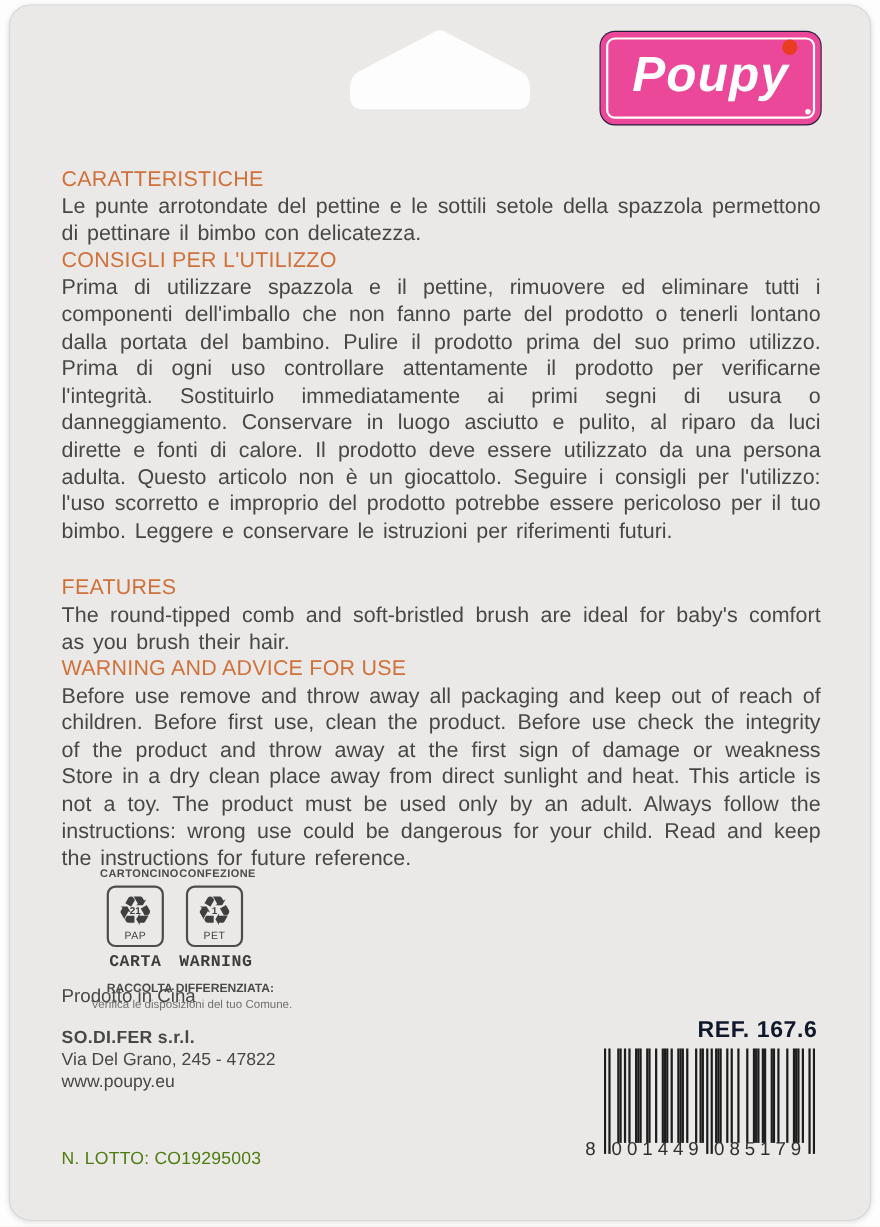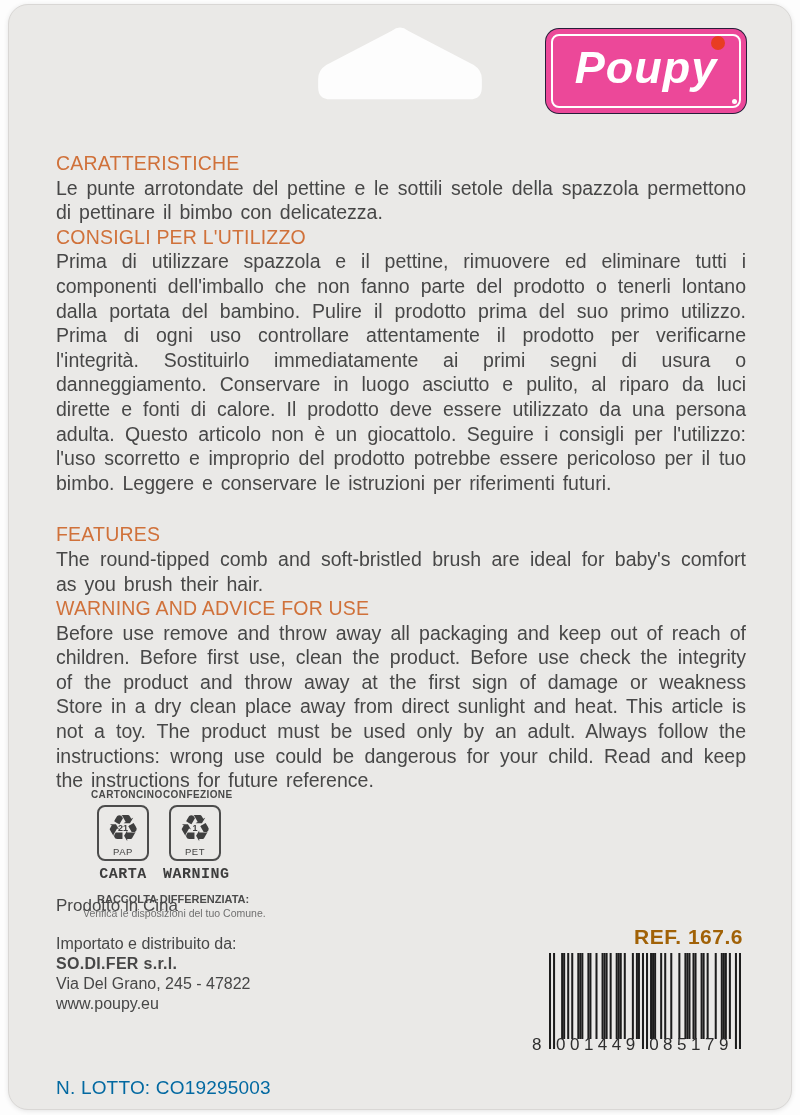--- a/index.html
+++ b/index.html
@@ -49,24 +49,24 @@
   .recycle-glyph{position:absolute;left:50%;top:42%;transform:translate(-50%,-52%);font-size:37px;color:#3f3f3f;line-height:1;font-family:"DejaVu Sans",sans-serif;}
   .bin-number{position:absolute;left:50%;top:16px;transform:translateX(-50%);font-size:9px;font-weight:bold;color:#3f3f3f;}
   .bin-code{position:absolute;left:50%;bottom:2px;transform:translateX(-50%);font-size:9.5px;color:#3f3f3f;letter-spacing:0.5px;}
   .bin-label{margin-top:5px;font-size:15px;font-weight:bold;color:#3d3d3d;letter-spacing:0.5px;white-space:nowrap;font-family:Liberation Mono, monospace;}
   .sorting-title{margin-top:10px;margin-left:20px;font-size:11px;font-weight:bold;white-space:nowrap;}
   .sorting-note{margin-top:2px;margin-left:6px;font-size:10.5px;color:#707070;white-space:nowrap;}
   
   .origin{position:absolute;left:47px;top:891px;font-size:17px;color:#474747;}
   .distributor{position:absolute;left:47px;top:929px;font-size:16px;line-height:20px;color:#474747;}
   .distributor .name{font-weight:bold;letter-spacing:0.3px;}
-  .lot{position:absolute;left:47px;top:1072px;font-size:19px;color:#0369a1;letter-spacing:0.2px;}
+  .lot{position:absolute;left:47px;top:1040px;font-size:16px;color:#4d7c0f;letter-spacing:0.2px;}
   .ref{
     position:absolute;left:540px;top:920px;width:194px;text-align:right;
-    font-size:21px;font-weight:bold;color:#a16207;letter-spacing:0.5px;
+    font-size:21px;font-weight:bold;color:#0f172a;letter-spacing:0.5px;
   }
   
   .barcode{position:absolute;left:540px;top:948px;width:192px;height:106px;}
   .barcode svg{display:block;width:192px;height:96px;}
   .bc-digits span{position:absolute;top:82px;font-size:17px;color:#2e2e2e;}
   .bc-first{left:-17px;}
   .bc-left{left:7px;width:69px;text-align:center;letter-spacing:4.5px;}
   .bc-right{left:99px;width:86px;text-align:center;letter-spacing:4.5px;}
 </style>
 </head>
@@ -119,21 +119,20 @@
         <div class="bin-label">WARNING</div>
       </div>
     </div>
     <div class="sorting-title">RACCOLTA DIFFERENZIATA:</div>
     <div class="sorting-note">Verifica le disposizioni del tuo Comune.</div>
   </div>
 
   <div class="origin">Prodotto in Cina</div>
 
   <div class="distributor">
-    <div>Importato e distribuito da:</div>
     <div class="name">SO.DI.FER s.r.l.</div>
     <div>Via Del Grano, 245 - 47822</div>
     <div>www.poupy.eu</div>
   </div>
 
   <div class="lot">N. LOTTO: CO19295003</div>
 
   <div class="ref">REF. 167.6</div>
 
   <div class="barcode">

